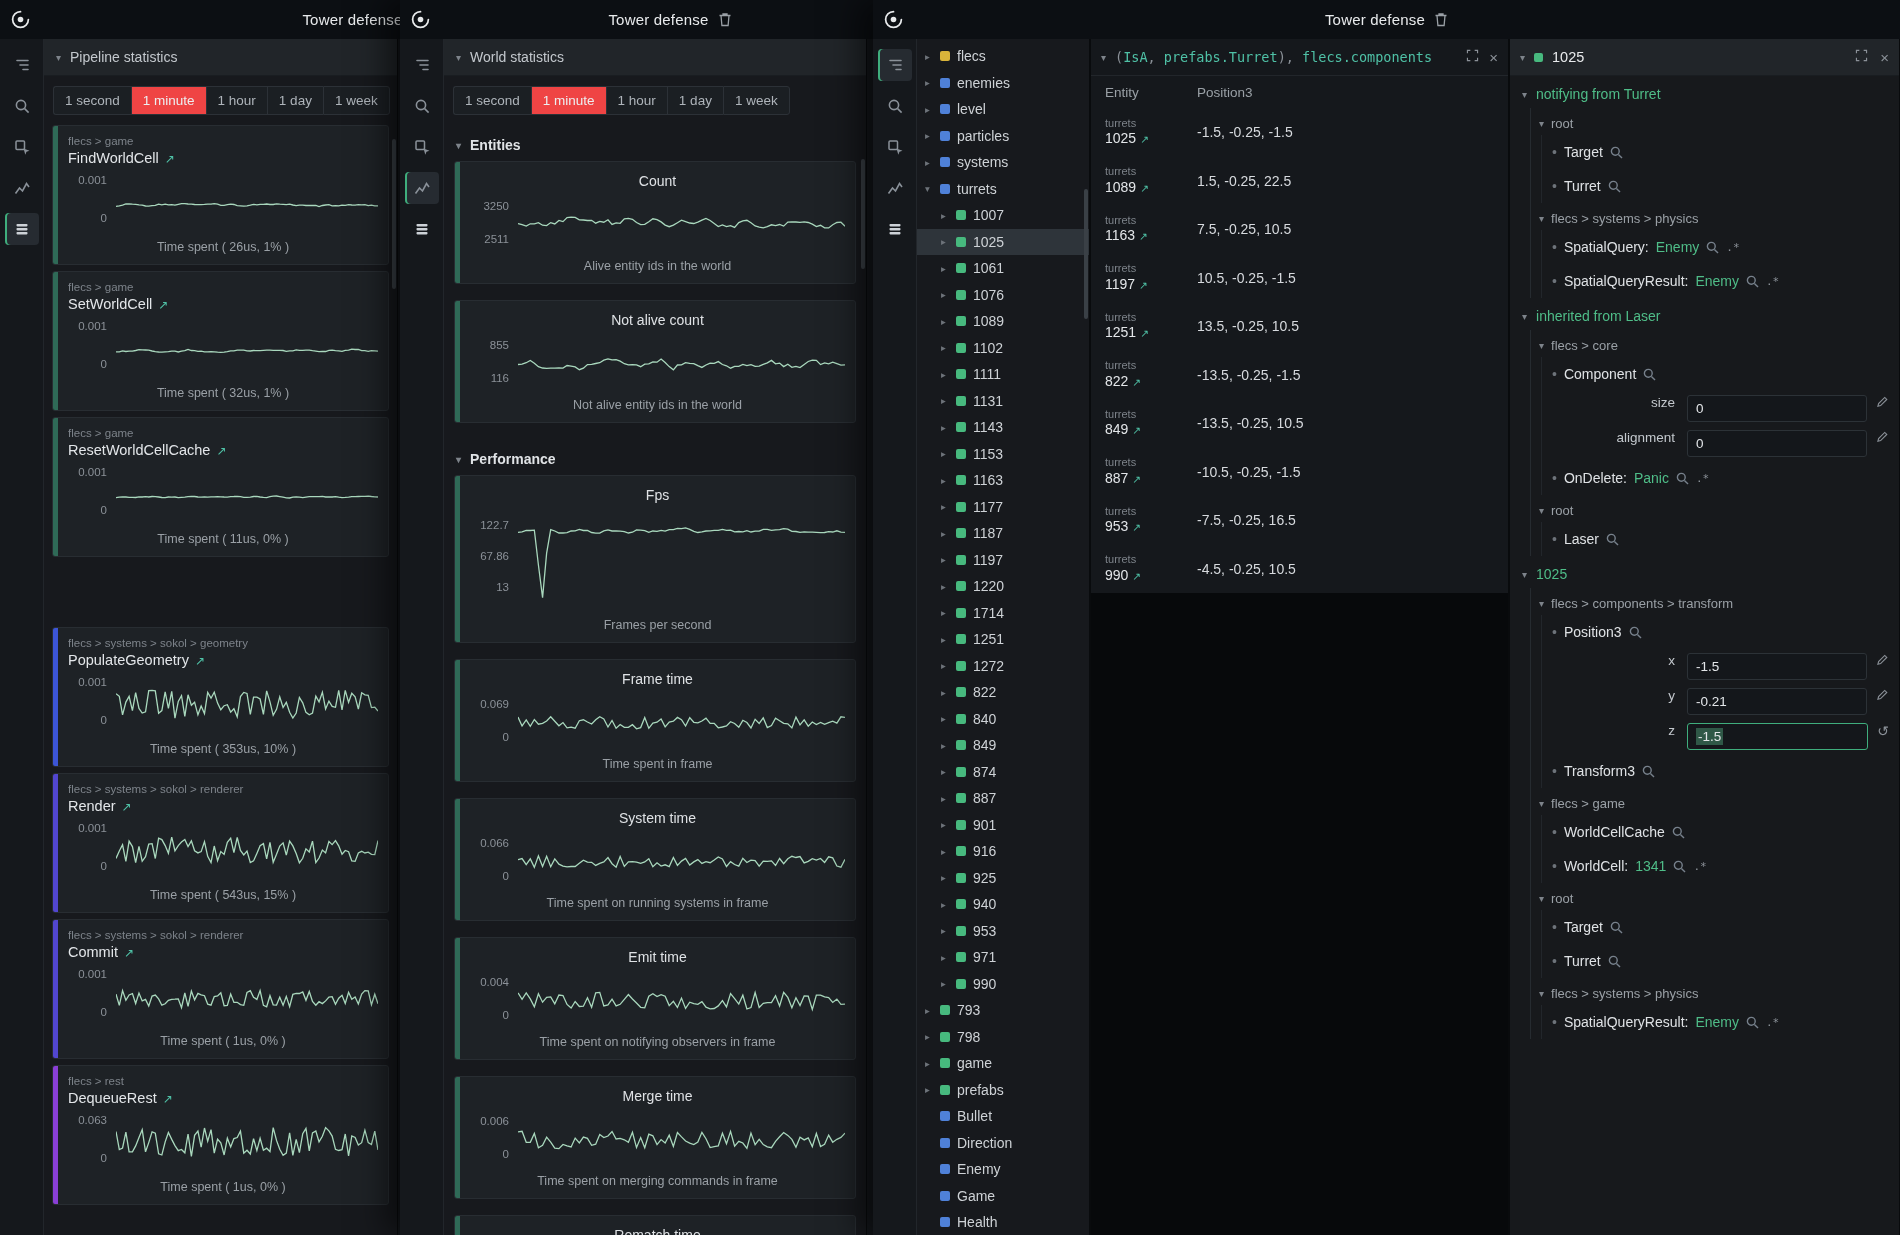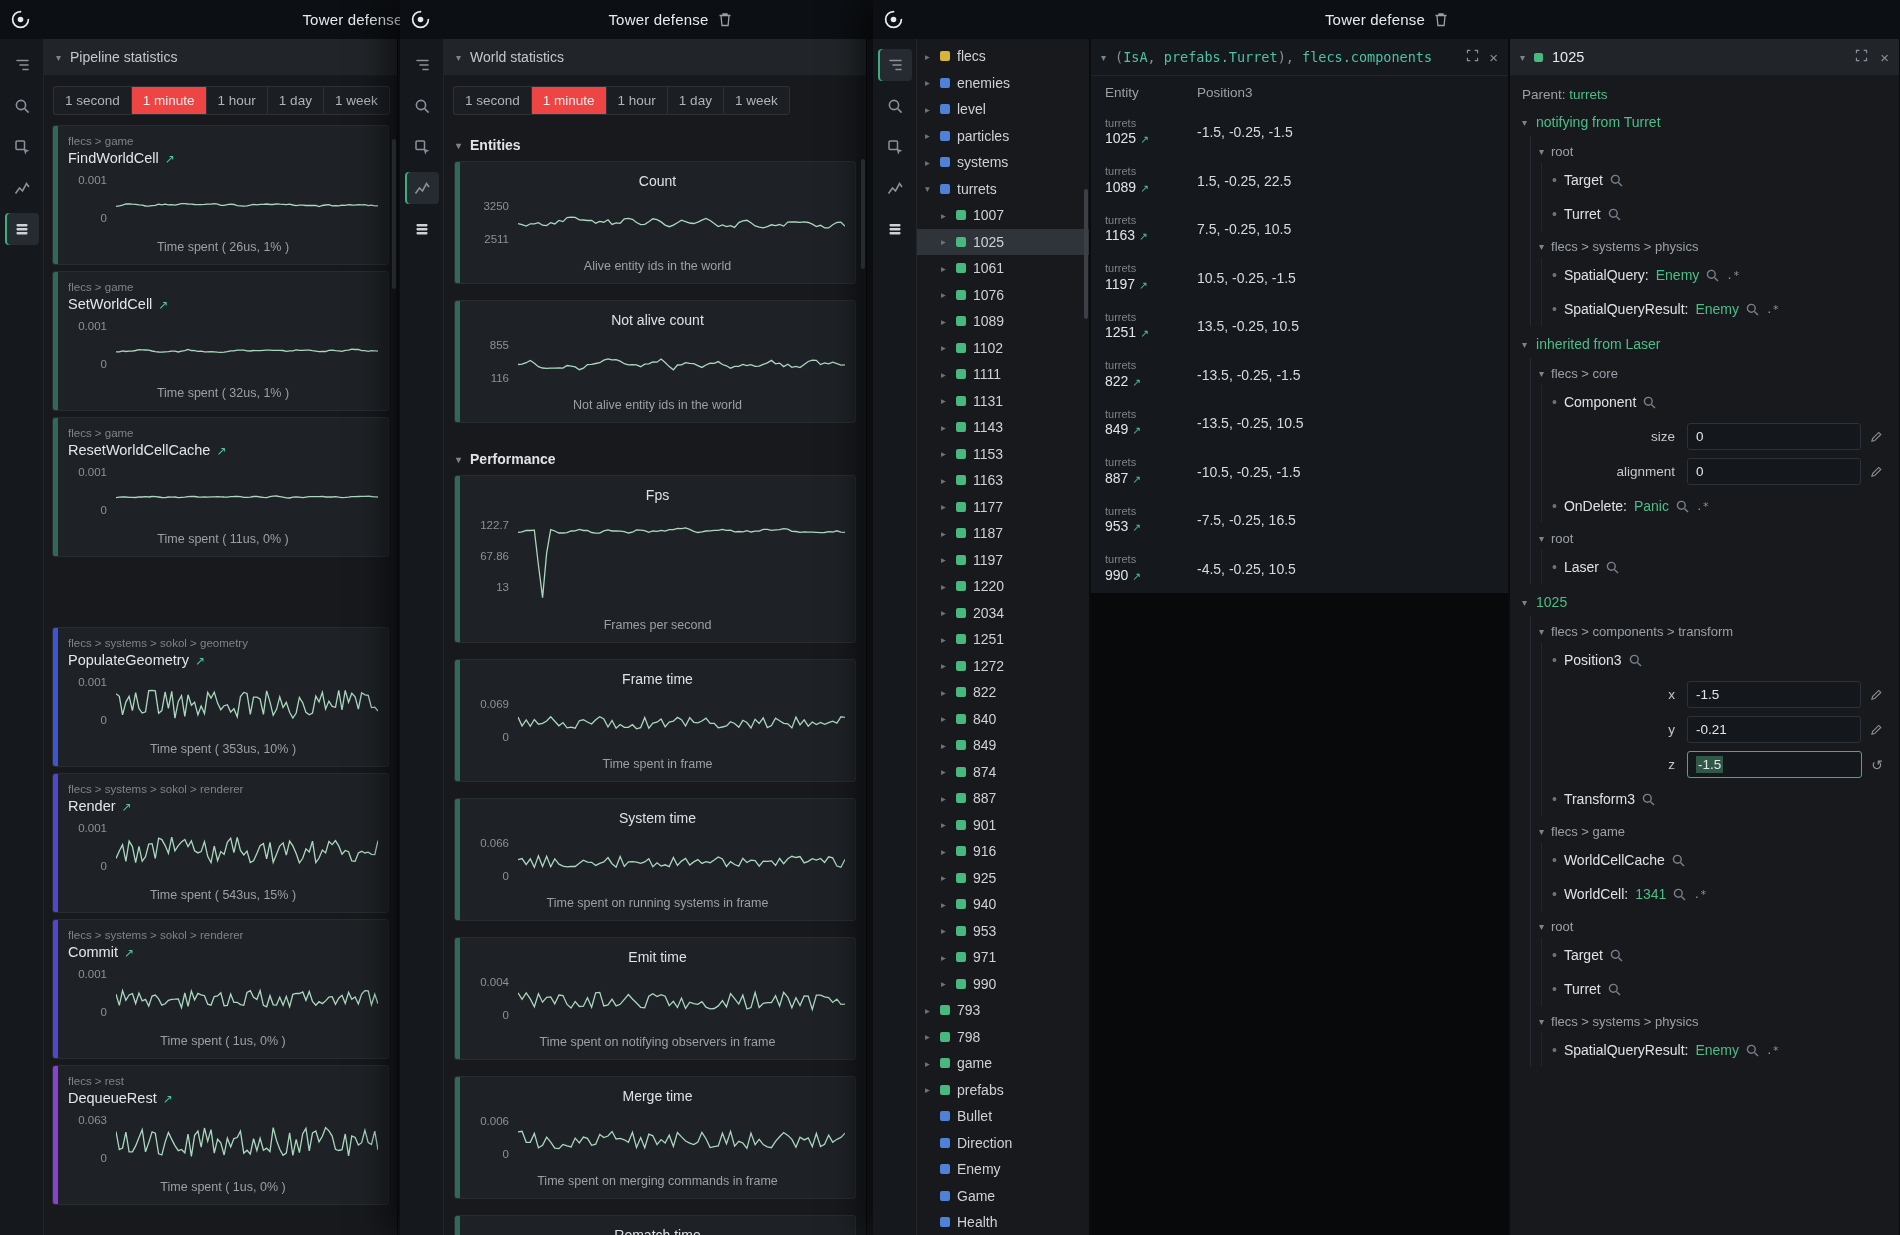--- a/index.html
+++ b/index.html
@@ -93,21 +93,21 @@
   .ibtn.icon-only{padding:0 9px}
 
   .sec-heading{display:flex;align-items:center;gap:9px;padding:10px 12px 6px 12px;font-size:14px}
   .sec-heading .txt{color:#4fbd88}
   .sec-body{margin-left:20px;border-left:1px solid #262b30}
   .group-path{display:flex;align-items:center;gap:7px;padding:8px 0 4px 8px;color:#9aa0a6;font-size:13px;white-space:nowrap}
   .group-body{margin-left:10px;border-left:1px solid #22262b}
   .item-row{display:flex;align-items:center;gap:7px;padding:9px 10px;font-size:14px;color:#dfe2e5;white-space:nowrap}
   .bullet{color:#6d737a}
   .pairmark{font-family:"DejaVu Sans Mono",monospace;font-size:11px;color:#8b9198}
-  .field-row{display:flex;align-items:center;padding:4px 16px 4px 0}
+  .field-row{display:flex;align-items:flex-start;padding:4px 10px 4px 0}
   .flabel{width:145px;text-align:right;color:#c3c8cd;font-size:13.5px;padding-right:12px;flex:none;box-sizing:border-box}
   .fbox{width:195px;height:27px;background:#14171b;border:1px solid #2c3237;border-radius:3px;display:flex;
     align-items:center;padding:0 8px;font-size:13.5px;color:#e3e6e9;box-sizing:border-box}
   .fbox.editing{border-color:#3fae7d}
   .sel{background:#2f5847;padding:1px 2px}
   .fedit{margin-left:9px;display:flex;align-items:center;cursor:pointer}
 </style>
 </head>
 <body>
 
@@ -668,21 +668,21 @@
           <span class="t-label">1197</span>
         </div>
         <div class="tree-row" style="padding-left: 24px;">
           <span class="t-arrow">▸</span>
           <span class="t-square" style="background: rgb(71, 185, 126);"></span>
           <span class="t-label">1220</span>
         </div>
         <div class="tree-row" style="padding-left: 24px;">
           <span class="t-arrow">▸</span>
           <span class="t-square" style="background: rgb(71, 185, 126);"></span>
-          <span class="t-label">2034</span>
+          <span class="t-label">1714</span>
         </div>
         <div class="tree-row" style="padding-left: 24px;">
           <span class="t-arrow">▸</span>
           <span class="t-square" style="background: rgb(71, 185, 126);"></span>
           <span class="t-label">1251</span>
         </div>
         <div class="tree-row" style="padding-left: 24px;">
           <span class="t-arrow">▸</span>
           <span class="t-square" style="background: rgb(71, 185, 126);"></span>
           <span class="t-label">1272</span>
@@ -891,24 +891,20 @@
       <span class="chev">▾</span>
       <span class="insp-sq"></span>
       <span class="insp-title">1025</span>
       <span class="ih-icons">
         <span><svg width="13" height="13" viewBox="0 0 18 18">
               <path d="M2 6V2h4M12 2h4v4M16 12v4h-4M6 16H2v-4" fill="none" stroke="#8b9198" stroke-width="1.6"></path>
             </svg></span>
         <span class="xmark">×</span>
       </span>
     </div>
-    <div class="insp-parent">
-      <span>Parent:</span>
-      <span class="green">turrets</span>
-    </div>
     <div id="insp-body">
         <div class="insp-section">
           <div class="sec-heading">
             <span class="chev">▾</span>
             <span class="txt">notifying from Turret</span>
           </div>
           <div class="sec-body">
             <div class="group-path">
               <span class="chev">▾</span>
               <span>root</span>

